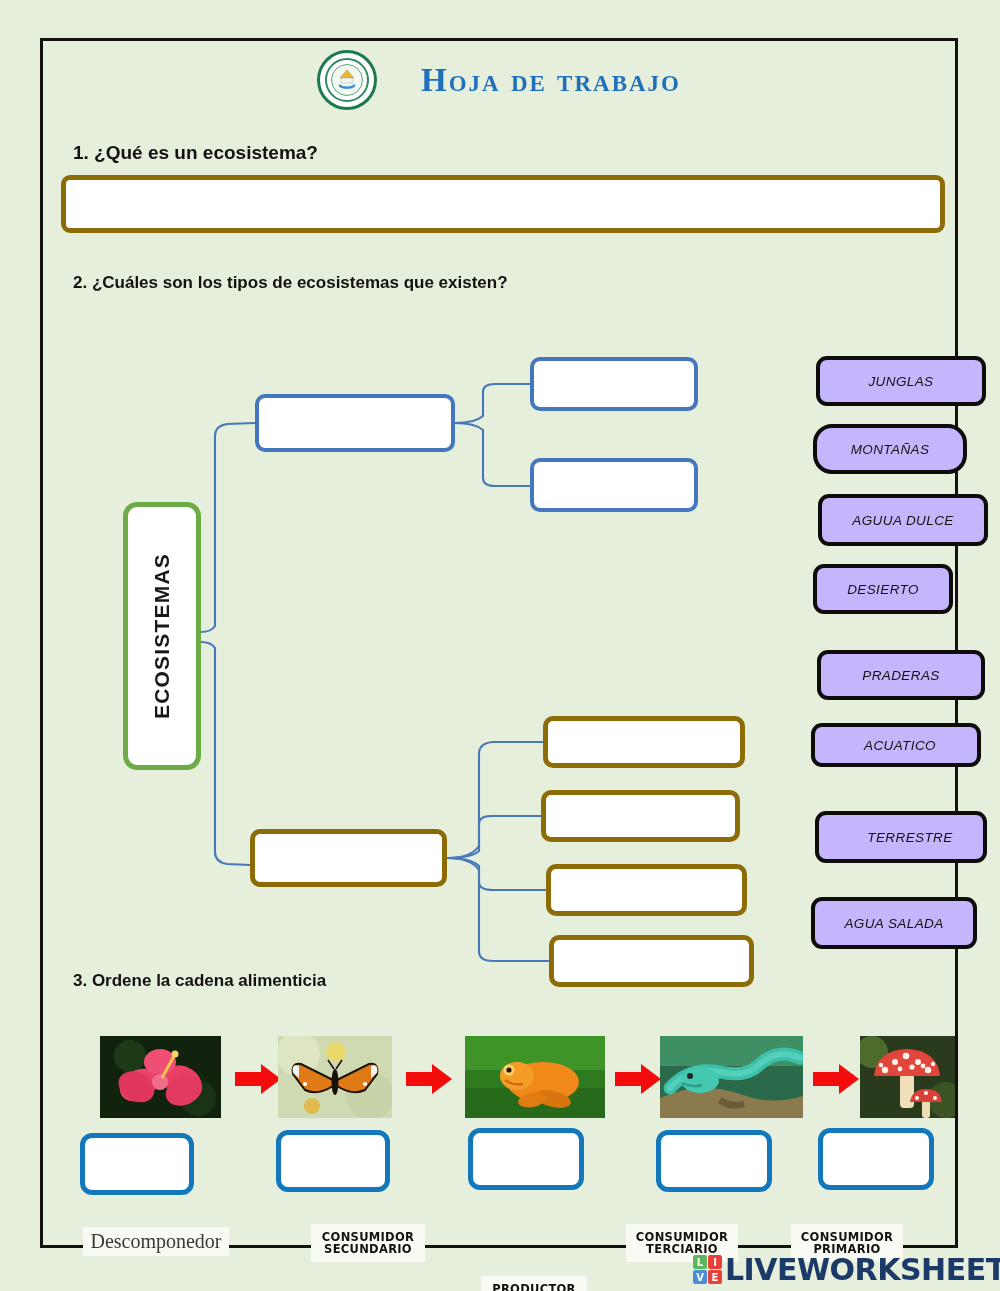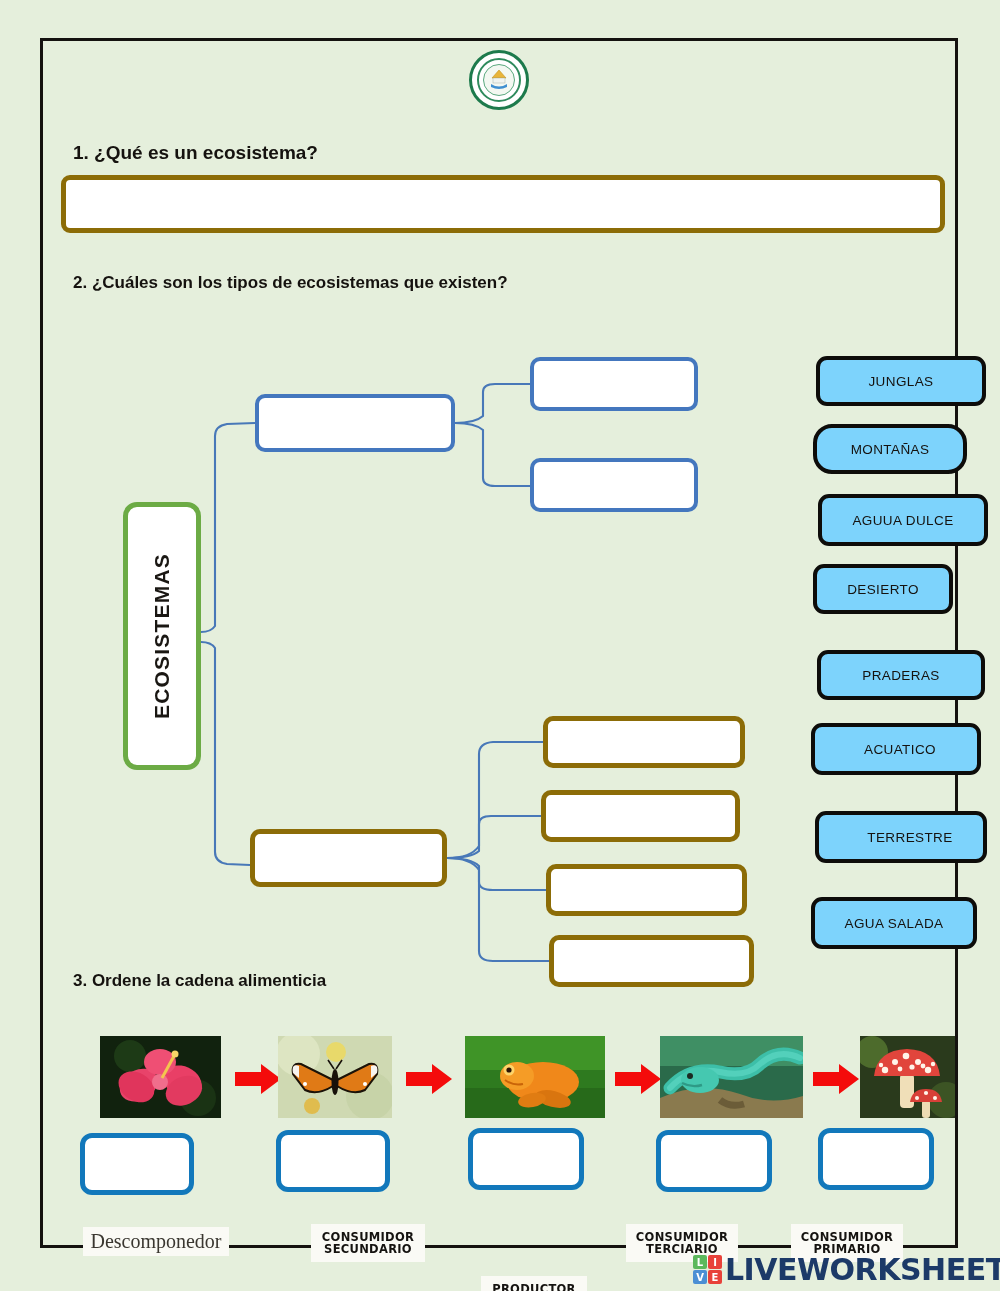--- a/index.html
+++ b/index.html
@@ -150,31 +150,32 @@
   #branch-b4     { left: 506px; top: 629px; width: 205px; height: 52px; }
 
   
   #wordbank {
     position: absolute;
     left: 728px; top: 315px;
     width: 190px;
   }
   .wb-item {
     position: absolute;
-    background: #7dd3fc;
+    background: #c4b5fd;
     border: 4px solid #0d0c0a;
     border-radius: 11px;
     box-sizing: border-box;
     display: flex;
     align-items: center;
     justify-content: center;
     font-size: 13.5px;
     color: #15120f;
     letter-spacing: 0.4px;
     white-space: nowrap;
+    font-style: italic;
   }
 
   
   #foodchain {
     position: absolute;
     left: 0; top: 955px;
     width: 918px; height: 255px;
   }
   .fc-img {
     position: absolute;
@@ -256,20 +257,21 @@
   <div id="header">
     <div id="logo-seal">
       <div class="ring2"></div>
       <div class="ring3"></div>
       <svg class="crest" viewBox="0 0 20 22">
         <polygon points="10,1 17,9 3,9" fill="#e9b53a" stroke="#c59420" stroke-width="0.6"></polygon>
         <rect x="4" y="9" width="12" height="5" fill="#f0f4ef" stroke="#9aa79a" stroke-width="0.4"></rect>
         <path d="M2 15 Q10 20 18 15 L18 18 Q10 22 2 18 Z" fill="#3f8fd0"></path>
       </svg>
     </div>
+    <div class="page-title">Hoja de trabajo</div>
   </div>
 
   <div class="q-label" id="q1-label">1. ¿Qué es un ecosistema?</div>
   <div id="q1-answer" placeholder=""></div>
 
   <div class="q-label" id="q2-label">2. ¿Cuáles son los tipos de ecosistemas que existen?</div>
 
   <div id="diagram">
 
     <svg id="connectors" viewBox="0 0 918 660">
@@ -307,21 +309,21 @@
     <div class="dbox gold" id="branch-b3"></div>
     <div class="dbox gold" id="branch-b4"></div>
   </div>
 
   <div id="wordbank">
     <div class="wb-item" style="left:45px;  top:0px;   width:170px; height:50px;">JUNGLAS</div>
     <div class="wb-item" style="left:42px;  top:68px;  width:154px; height:50px;border-radius:19px;">MONTAÑAS</div>
     <div class="wb-item" style="left:47px;  top:138px; width:170px; height:52px;">AGUUA DULCE</div>
     <div class="wb-item" style="left:42px;  top:208px; width:140px; height:50px;">DESIERTO</div>
     <div class="wb-item" style="left:46px;  top:294px; width:168px; height:50px;">PRADERAS</div>
-    <div class="wb-item" style="left:40px;  top:367px; width:170px; height:52px;padding-left:8px;">ACUATICO</div>
+    <div class="wb-item" style="left:40px;  top:367px; width:170px; height:44px;padding-left:8px;">ACUATICO</div>
     <div class="wb-item" style="left:44px;  top:455px; width:172px; height:52px;padding-left:18px;">TERRESTRE</div>
     <div class="wb-item" style="left:40px;  top:541px; width:166px; height:52px;">AGUA SALADA</div>
   </div>
 
   <div class="q-label" id="q3-label">3. Ordene la cadena alimenticia</div>
 
   <div id="foodchain">
 
     <div class="fc-img" style="left:57px; top:40px; width:121px; height:82px;">
       <svg viewBox="0 0 121 82" width="121" height="82">

